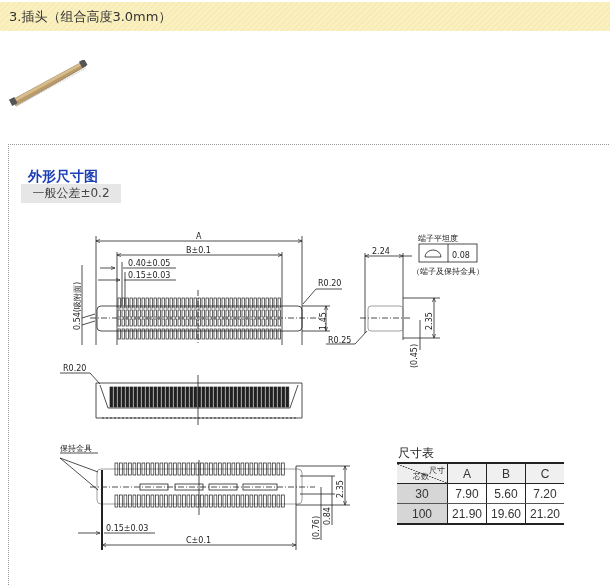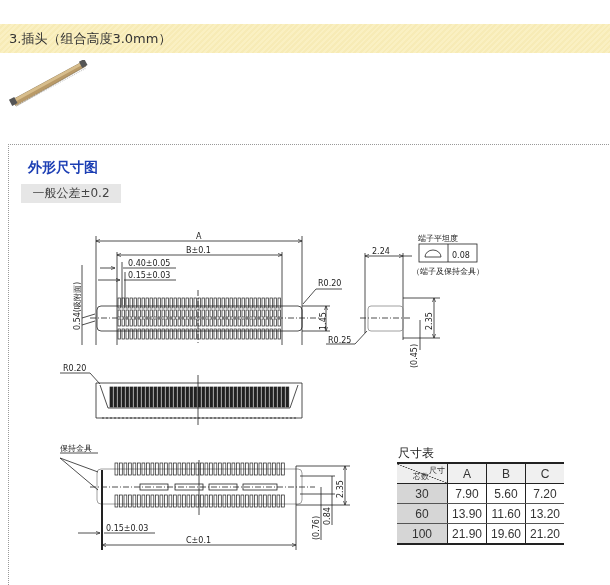--- a/index.html
+++ b/index.html
@@ -1,24 +1,24 @@
 <!DOCTYPE html>
 <html><head>
 <meta charset="utf-8">
 <style>
   html, body { margin:0; padding:0; background:#fff; }
   body { width:610px; height:585px; position:relative; overflow:hidden;
          font-family:"DejaVu Sans", "Liberation Sans", sans-serif; color:#333; }
   .header { position:absolute; left:0; top:2px; width:610px; height:29px;
-            background: repeating-linear-gradient(135deg,#faf0c2 0 2px,#f7ebb6 2px 4px); margin-top: 22px; }
+            background: repeating-linear-gradient(135deg,#faf0c2 0 2px,#f7ebb6 2px 4px); }
   .header-title { position:absolute; left:9px; top:6px; font-size:13px; color:#333; letter-spacing:0; }
   .product-photo { position:absolute; left:8px; top:60px; width:80px; width:80px; height:50px; }
   .section { position:absolute; left:8px; top:144px; width:610px; height:450px;
              border-top:1px dotted #999; border-left:1px dotted #999; }
-  .section-title { position:absolute; left:28px; top:159px; font-size:14px; font-weight:bold; color:#1d3fb4; }
+  .section-title { position:absolute; left:28px; top:168px; font-size:14px; font-weight:bold; color:#1d3fb4; }
   .tolerance { position:absolute; left:21px; top:184px; width:100px; height:19px;
                background:#e6e6e6; font-size:12px; color:#444; text-align:center; line-height:19px; }
   .drawing { position:absolute; left:0; top:0; }
   .drawing text { font-family:"DejaVu Sans", sans-serif; font-size:8px; fill:#222; }
   .dim-table-title { position:absolute; left:398px; top:445px; font-size:12px; color:#222; }
   table.dim { position:absolute; left:397px; top:462px; border-collapse:collapse;
               font-family:"Liberation Sans", sans-serif; font-size:12px; }
   table.dim td, table.dim th { height:19px; padding:0; text-align:center; font-weight:normal; }
   table.dim th { border-top:2px solid #222; border-bottom:1px solid #222; background:#f0f0f0; }
   table.dim th.col { width:38px; border-left:1px solid #222; }
@@ -462,25 +462,19 @@
     </tr>
   </thead>
   <tbody>
     <tr>
       <td class="rowhead">30</td>
       <td>7.90</td>
       <td>5.60</td>
       <td>7.20</td>
     </tr>
     <tr>
-      <td class="rowhead">60</td>
-      <td>13.90</td>
-      <td>11.60</td>
-      <td>13.20</td>
-    </tr>
-    <tr>
       <td class="rowhead">100</td>
       <td>21.90</td>
       <td>19.60</td>
       <td>21.20</td>
     </tr>
   </tbody>
 </table>
 
 </body></html>

